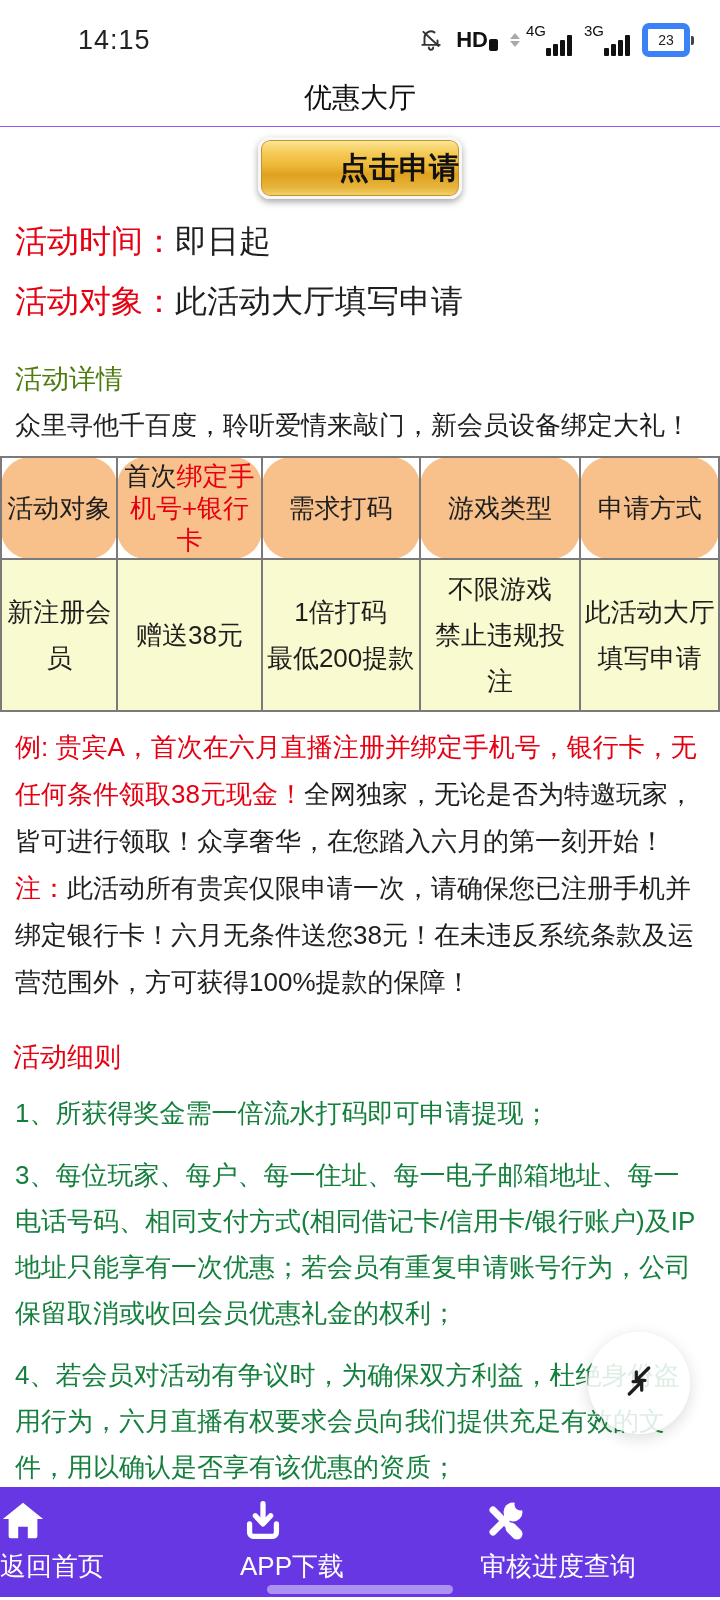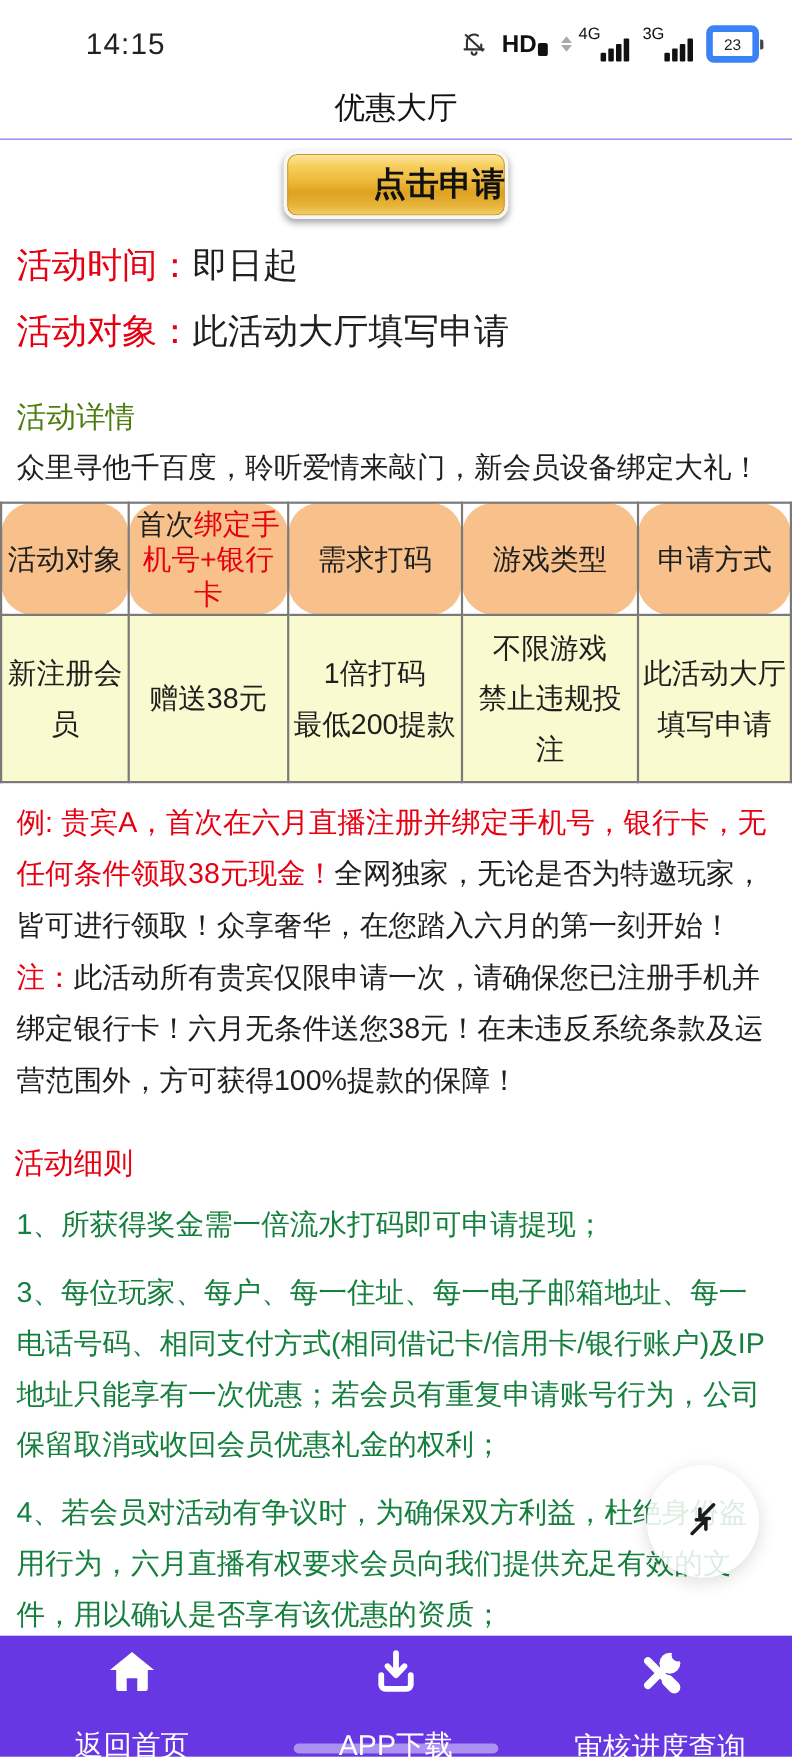--- a/index.html
+++ b/index.html
@@ -72,22 +72,22 @@
     position:absolute;left:588px;top:1332px;width:102px;height:102px;border-radius:50%;
     background:rgba(255,255,255,0.86);box-shadow:0 4px 16px rgba(0,0,0,0.14);
     display:flex;align-items:center;justify-content:center;cursor:pointer;
   }
   
   .bottom-nav{
     position:absolute;left:0;top:1487px;width:720px;height:113px;
     background:#6637e3;display:flex;
   }
   .nav-item{
-    flex:1;display:flex;flex-direction:column;align-items:center;justify-content:flex-start;
-    padding-top:10px;color:#fff;cursor:pointer;gap:22px;
+    flex:1;display:flex;flex-direction:column;align-items:flex-start;justify-content:flex-start;
+    padding-top:10px;color:#fff;cursor:pointer;
   }
   .nav-item .nav-icon{height:48px;display:flex;align-items:center;}
   .nav-label{font-size:26px;margin-top:4px;color:#fff;}
   .home-pill{
     position:absolute;left:267px;top:1585px;width:186px;height:9px;border-radius:5px;
     background:rgba(255,255,255,0.45);
   }
   .bottom-strip{position:absolute;left:0;top:1597px;width:720px;height:3px;background:#fff;}
 </style>
 </head>

